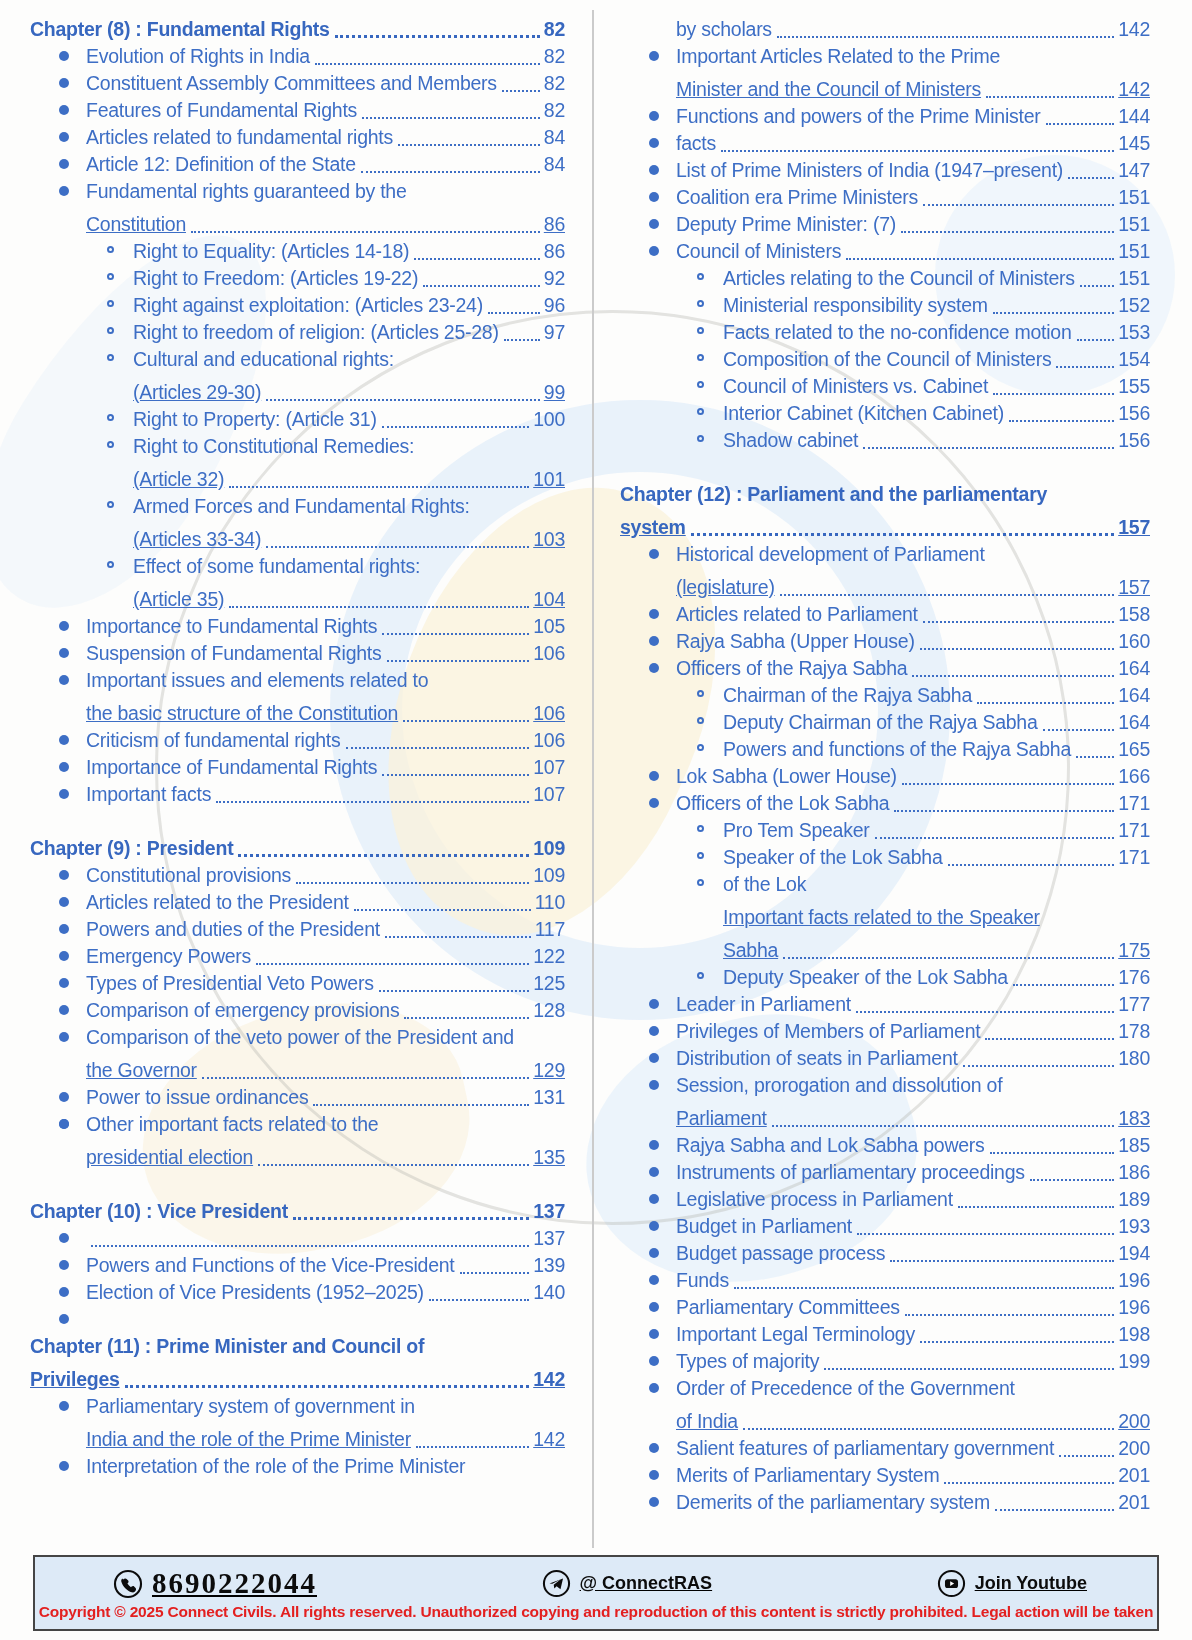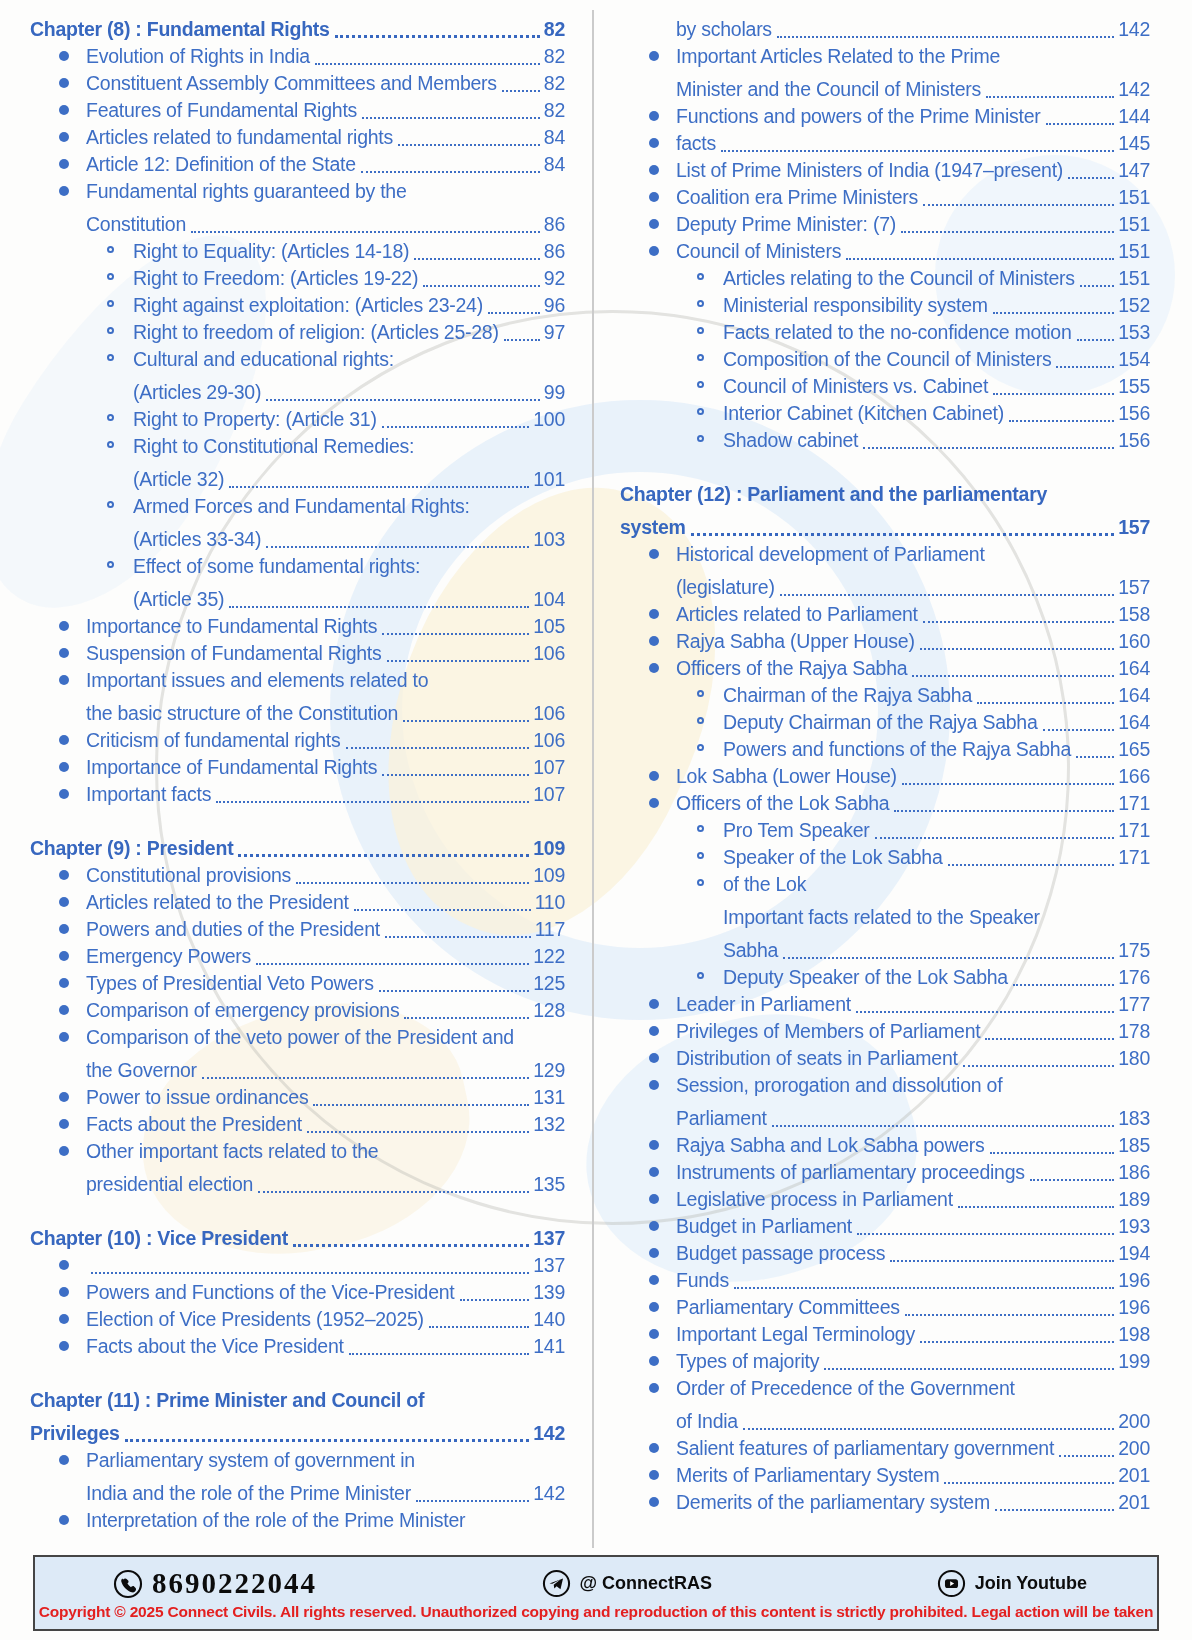--- a/index.html
+++ b/index.html
@@ -80,21 +80,21 @@
   .item.b2 { padding-left:103px; }
 
   .bullet {
     position:absolute; top:8px;
     border-radius:50%;
   }
   .b1 .bullet { left:29px; width:10px; height:10px; background:#3d6ec5; }
   .b2 .bullet { left:77px; width:7px; height:7px; background:transparent; border:2.4px solid #3d6ec5; }
 
   .line { display:flex; align-items:baseline; line-height:27px; white-space:nowrap; }
-  .line + .line { margin-top:6px; }
+  .line + .line { margin-top:6px;text-decoration:underline; }
   .txt { white-space:nowrap; }
   .leader {
     flex:1 1 auto;
     min-width:8px;
     border-bottom:2.7px dotted #3d6ec5;
     margin:0 4px 5px 5px;
     align-self:flex-end;
   }
   .chapter .leader { border-bottom-width:3.2px; border-bottom-color:#3767bf; }
   .pg { white-space:nowrap; }
@@ -103,20 +103,21 @@
   .footer {
     position:absolute; z-index:3;
     left:33px; right:33px; bottom:9px; height:76px;
     background:#ddeaf7;
     border:2px solid #454545;
     display:flex; flex-direction:column; justify-content:center;
   }
   .f-row {
     display:flex; justify-content:space-between;
     padding:2px 70px 0 78px;
+    text-decoration:underline;
   }
   .f-group { display:flex; align-items:center; gap:9px; color:#0c0c0c; }
   .f-phone-num {
     font-family:"Liberation Serif", serif;
     font-weight:bold; font-size:29px; letter-spacing:2px; color:#0c0c0c;
   }
   .f-label { font-weight:bold; font-size:18px; color:#0c0c0c; }
   .f-icon { display:inline-flex; }
   .f-copy {
     text-align:center;
@@ -401,25 +402,20 @@
       <div class="item b1">
         <span class="bullet"></span>
         <div class="line">
           <span class="txt">Power to issue ordinances</span>
           <span class="leader"></span>
           <span class="pg">131</span>
         </div>
       </div>
       <div class="item b1">
         <span class="bullet"></span>
-        <div class="line">
-          <span class="txt">Facts about the President</span>
-          <span class="leader"></span>
-          <span class="pg">132</span>
-        </div>
       </div>
       <div class="item b1">
         <span class="bullet"></span>
         <div class="line">
           <span class="txt">Other important facts related to the</span>
         </div>
         <div class="line">
           <span class="txt">presidential election</span>
           <span class="leader"></span>
           <span class="pg">135</span>
@@ -450,25 +446,20 @@
       <div class="item b1">
         <span class="bullet"></span>
         <div class="line">
           <span class="txt">Election of Vice Presidents (1952–2025)</span>
           <span class="leader"></span>
           <span class="pg">140</span>
         </div>
       </div>
       <div class="item b1">
         <span class="bullet"></span>
-        <div class="line">
-          <span class="txt">Facts about the Vice President</span>
-          <span class="leader"></span>
-          <span class="pg">141</span>
-        </div>
       </div>
       <div class="item chapter gap">
         <div class="line">
           <span class="txt">Chapter (11) : Prime Minister and Council of</span>
         </div>
         <div class="line">
           <span class="txt">Privileges</span>
           <span class="leader"></span>
           <span class="pg">142</span>
         </div>

